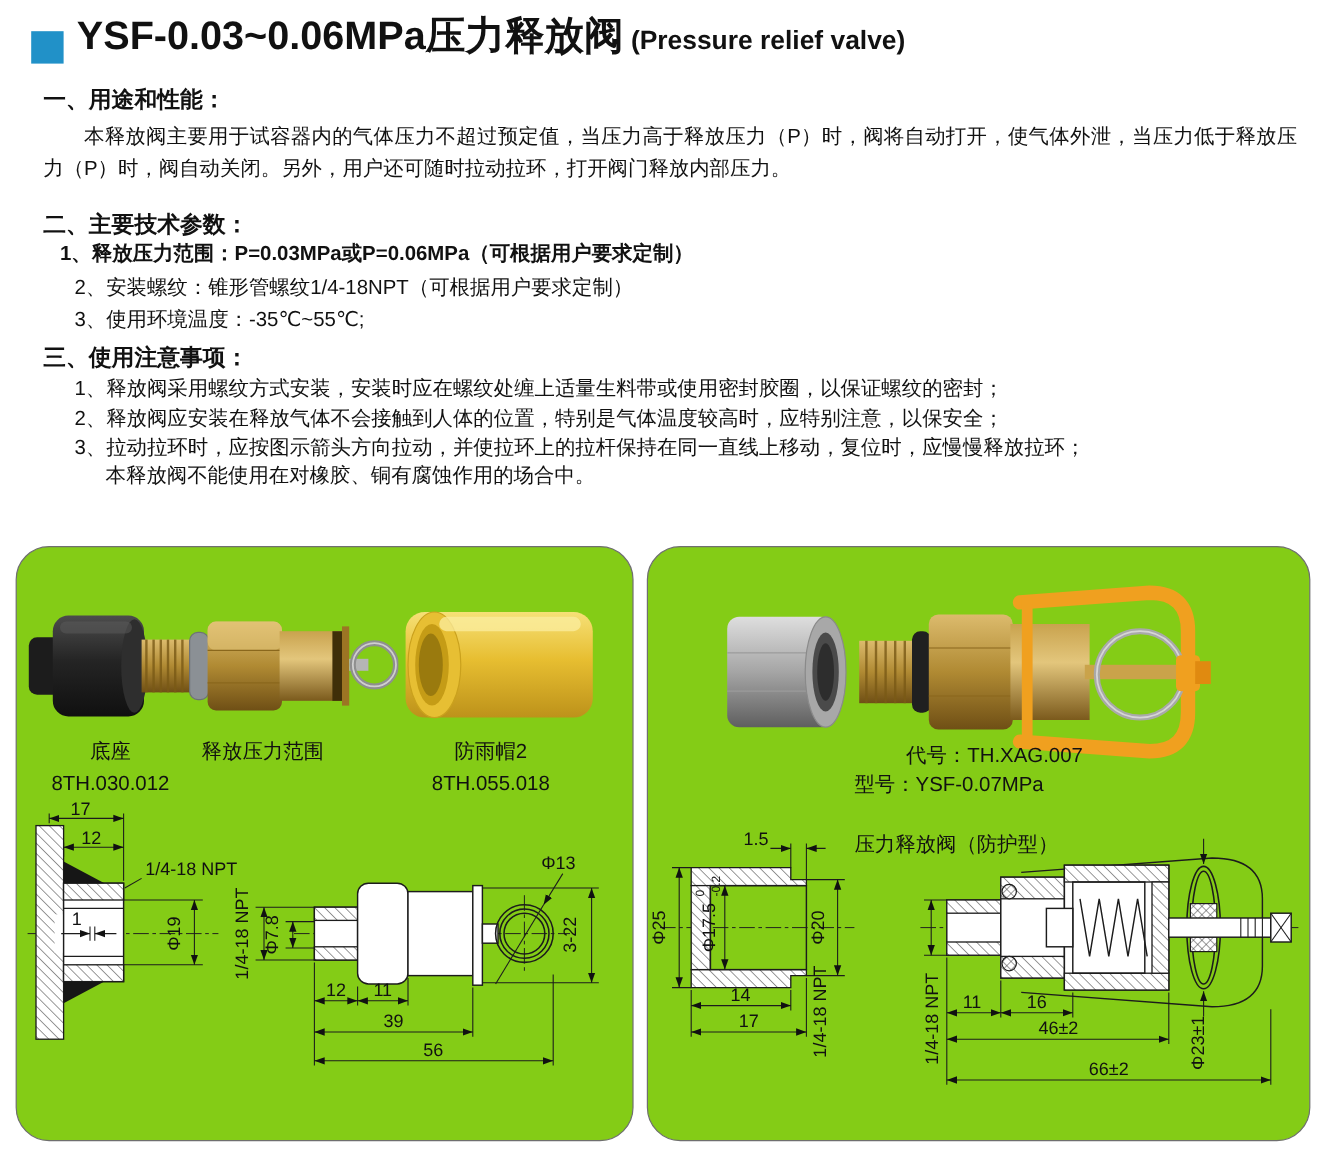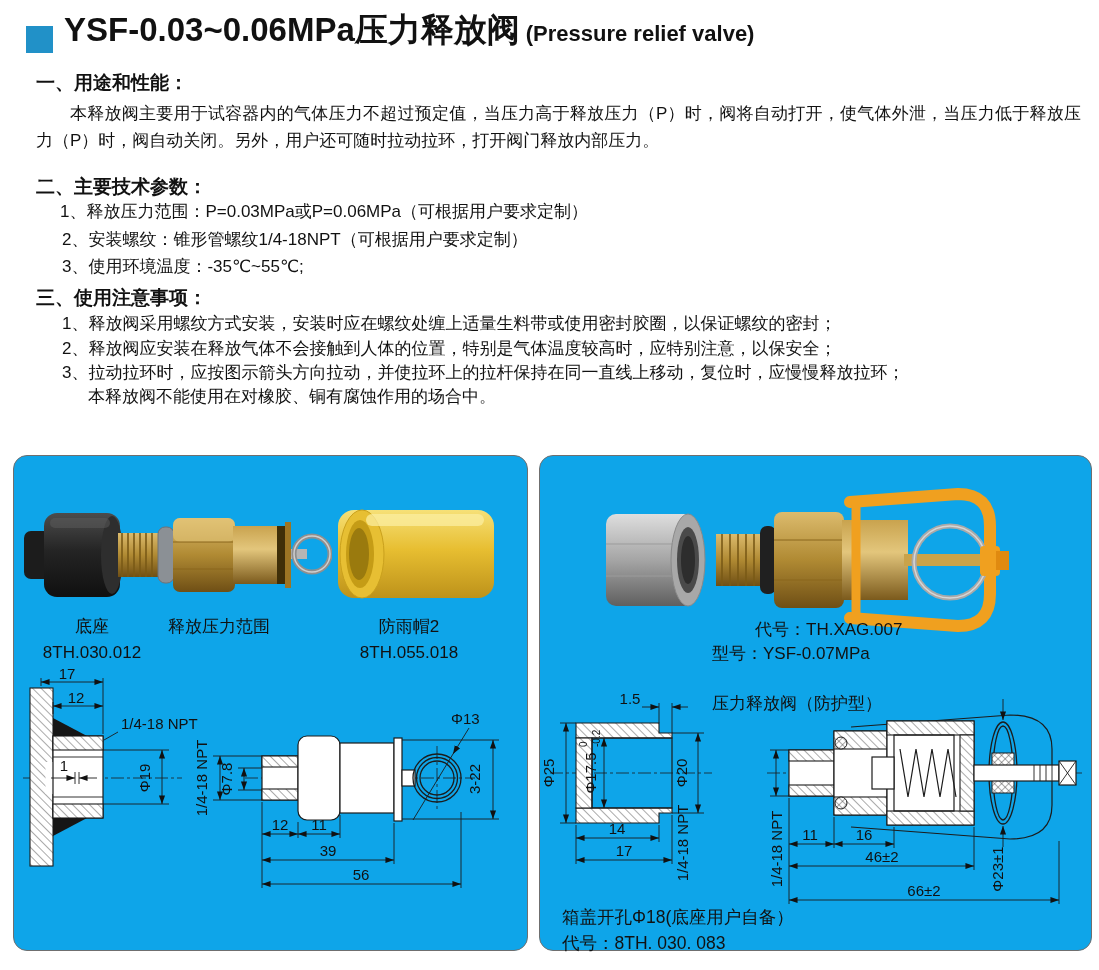--- a/index.html
+++ b/index.html
@@ -9,21 +9,21 @@
   
   .title-row{position:absolute;left:26px;top:8px;display:flex;align-items:flex-end;gap:11px;}
   .accent-sq{width:27px;height:27px;flex:0 0 27px;}
   .title-zh{font-size:33px;font-weight:bold;letter-spacing:0px;}
   .title-en{font-size:22px;font-weight:bold;margin-left:6px;}
   
   .sec-h{position:absolute;font-size:19px;font-weight:bold;}
   .sec-p{position:absolute;font-size:17px;line-height:27px;text-indent:2em;text-align:justify;}
   .sec-item{position:absolute;font-size:17px;white-space:nowrap;}
   
-  .panel{position:absolute;top:455px;height:494px;border:1.5px solid #6f6f6f;border-radius:14px;background:#0ea5e9;}
+  .panel{position:absolute;top:455px;height:494px;border:1.5px solid #6f6f6f;border-radius:28px;background:#84cc16;}
   #panel-left{left:13px;width:513px;}
   #panel-right{left:539px;width:551px;}
   .caption{position:absolute;text-align:center;font-size:17px;line-height:26px;}
   .photo-label-line{position:absolute;font-size:17px;white-space:nowrap;}
   .panel-note{position:absolute;font-size:17.5px;white-space:nowrap;}
   .panel-note2{position:absolute;font-size:17.5px;line-height:26px;white-space:nowrap;}
   
   .ol{fill:#fff;stroke:#1c1c1c;stroke-width:1.2;}
   .nf{fill:none;stroke:#1c1c1c;stroke-width:1.2;}
   .ht{fill:url(#hat);stroke:#1c1c1c;stroke-width:1.1;}
@@ -85,21 +85,21 @@
   <div class="accent-sq" id="accent-sq" style="background: rgb(33, 145, 200);"></div>
   <div>
     <span class="title-zh">YSF-0.03~0.06MPa压力释放阀</span><span class="title-en">(Pressure relief valve)</span>
   </div>
 </div>
 
 <div class="sec-h" style="left:36px;top:70px;">一、用途和性能：</div>
 <div class="sec-p" style="left:36px;top:100px;width:1045px;">本释放阀主要用于试容器内的气体压力不超过预定值，当压力高于释放压力（P）时，阀将自动打开，使气体外泄，当压力低于释放压力（P）时，阀自动关闭。另外，用户还可随时拉动拉环，打开阀门释放内部压力。</div>
 
 <div class="sec-h" style="left:36px;top:174px;">二、主要技术参数：</div>
-<div class="sec-item" style="left:60px;top:200px;">1、释放压力范围：P=0.03MPa或P=0.06MPa（可根据用户要求定制）</div>
+<div class="sec-item" style="left:50px;top:200px;font-weight:bold;">1、释放压力范围：P=0.03MPa或P=0.06MPa（可根据用户要求定制）</div>
 <div class="sec-item" style="left:62px;top:228px;">2、安装螺纹：锥形管螺纹1/4-18NPT（可根据用户要求定制）</div>
 <div class="sec-item" style="left:62px;top:255px;">3、使用环境温度：-35℃~55℃;</div>
 
 <div class="sec-h" style="left:36px;top:285px;">三、使用注意事项：</div>
 <div class="sec-item" style="left:62px;top:312px;">1、释放阀采用螺纹方式安装，安装时应在螺纹处缠上适量生料带或使用密封胶圈，以保证螺纹的密封；</div>
 <div class="sec-item" style="left:62px;top:337px;">2、释放阀应安装在释放气体不会接触到人体的位置，特别是气体温度较高时，应特别注意，以保安全；</div>
 <div class="sec-item" style="left:62px;top:361px;">3、拉动拉环时，应按图示箭头方向拉动，并使拉环上的拉杆保持在同一直线上移动，复位时，应慢慢释放拉环；</div>
 <div class="sec-item" style="left:88px;top:385px;">本释放阀不能使用在对橡胶、铜有腐蚀作用的场合中。</div>
 
 <div class="panel" id="panel-left">
@@ -377,17 +377,13 @@
       <text class="dt" x="268" y="149" text-anchor="middle">11</text>
       <line class="dim" x1="292" y1="153" x2="352" y2="153"></line>
       <text class="dt" x="322" y="149" text-anchor="middle">16</text>
       <line class="dim" x1="247" y1="175" x2="432" y2="175"></line>
       <text class="dt" x="340" y="171" text-anchor="middle">46±2</text>
       <line class="dim" x1="247" y1="209" x2="517" y2="209"></line>
       <text class="dt" x="382" y="205" text-anchor="middle">66±2</text>
     </g>
   </svg>
 
-  <div class="panel-note2" style="left:22px;top:448px;">
-    <div>箱盖开孔Φ18(底座用户自备）</div>
-    <div>代号：8TH. 030. 083</div>
-  </div>
 </div>
 
 </body></html>

